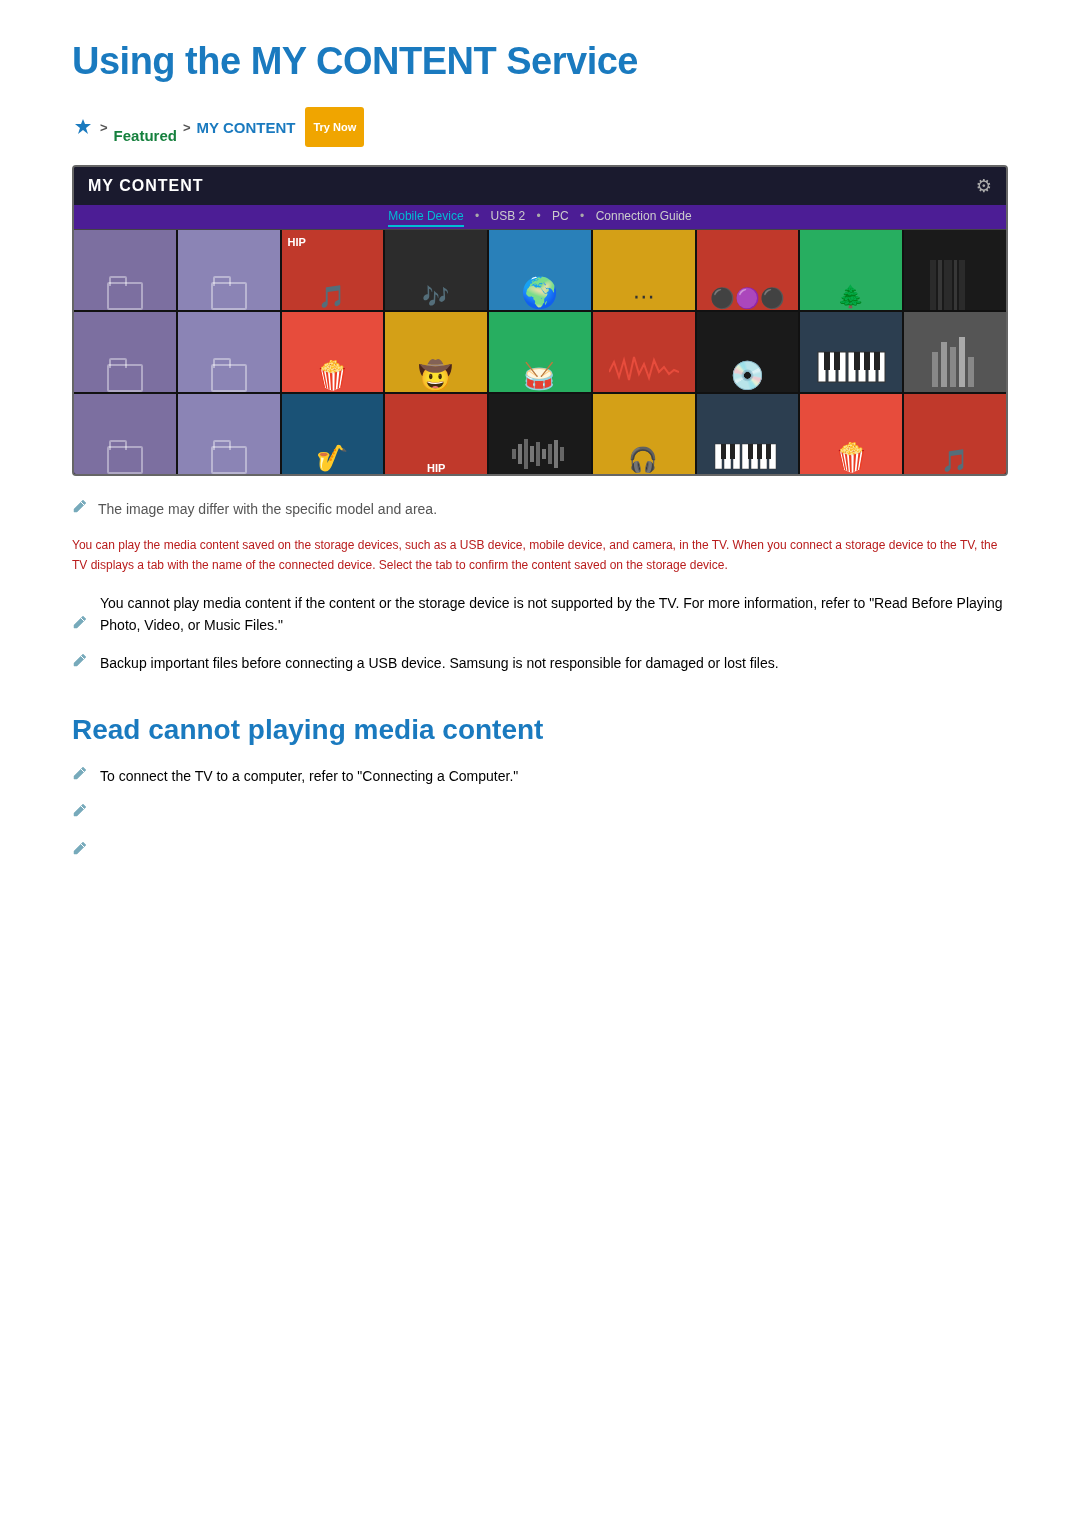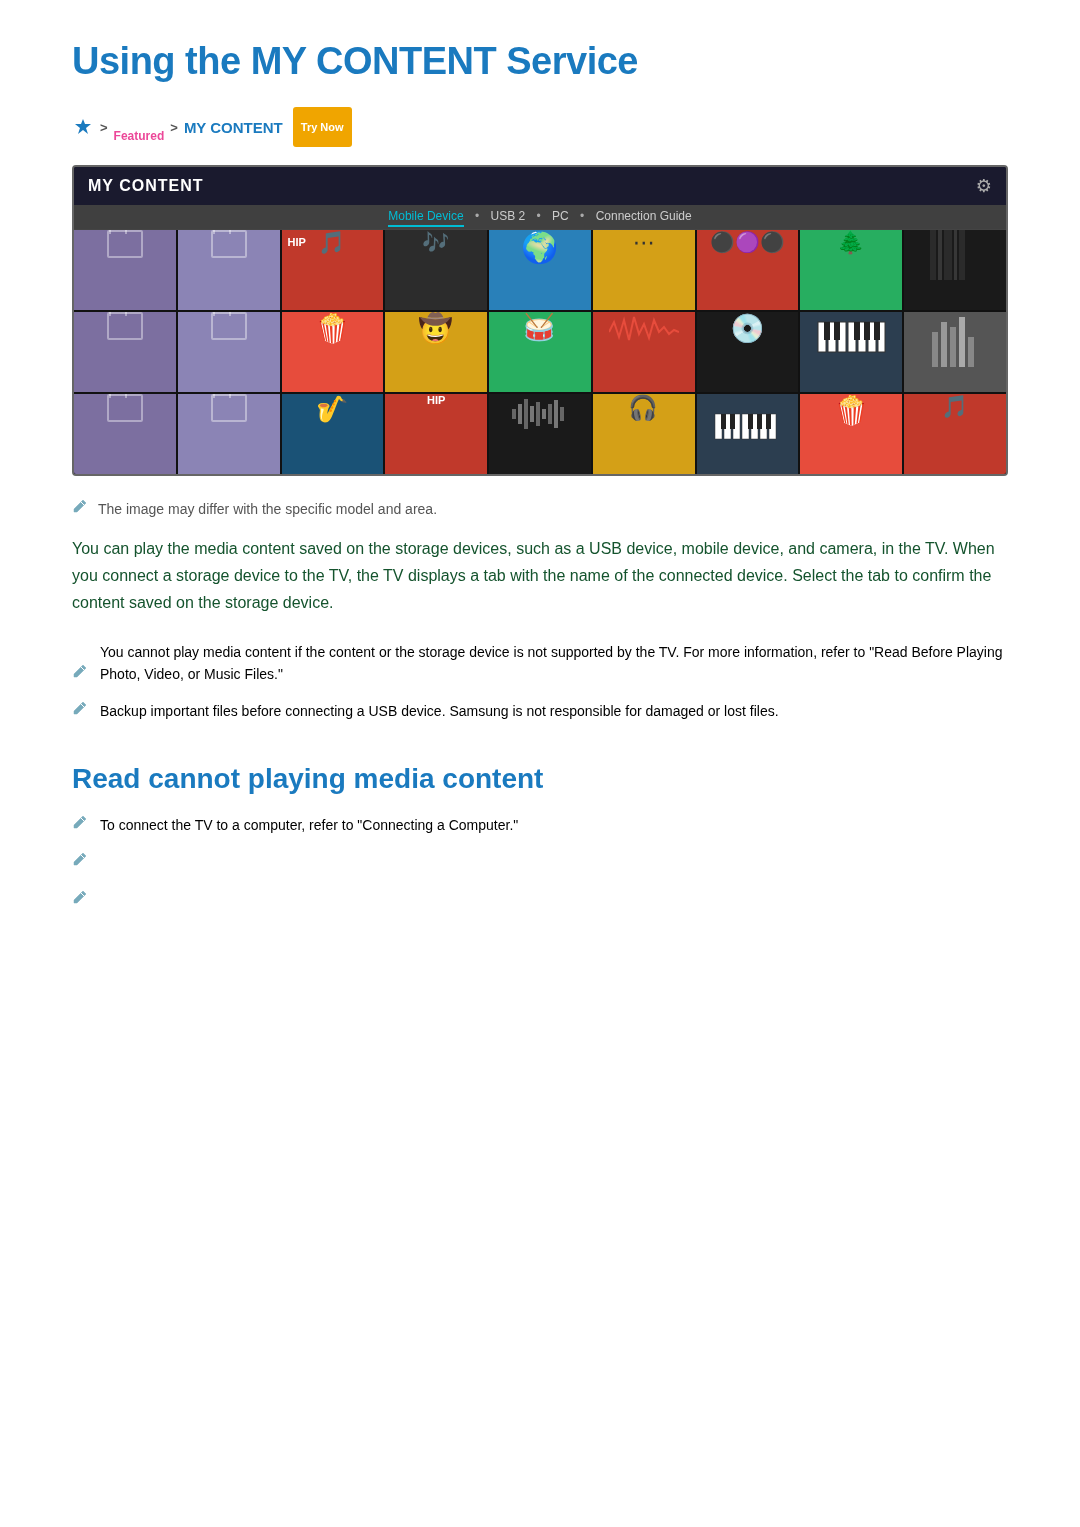--- a/index.html
+++ b/index.html
@@ -36,23 +36,23 @@
       justify-content: center;
     }
 
     .breadcrumb-separator {
       color: #555;
       font-size: 13px;
       font-weight: bold;
     }
 
     .breadcrumb-featured {
-      color: #ec4899;
-      font-weight: bold;
-      font-size: 12px;
+      color: #15803d;
+      font-weight: bold;
+      font-size: 15px;
       margin-top: 17px;
     }
 
     .breadcrumb-mycontent {
       color: #1a7abf;
       font-weight: bold;
       font-size: 15px;
     }
 
     .try-now-badge {
@@ -88,21 +88,21 @@
       font-weight: bold;
       letter-spacing: 1px;
     }
 
     .panel-gear {
       color: #aaa;
       font-size: 18px;
     }
 
     .panel-tabs {
-      background: #404040;
+      background: #4c1d95;
       text-align: center;
       padding: 4px 0 6px;
       font-size: 12px;
       color: #ccc;
       border-bottom: 1px solid #444;
     }
 
     .panel-tabs span {
       margin: 0 6px;
     }
@@ -125,21 +125,21 @@
       grid-template-rows: repeat(3, 80px);
       gap: 2px;
       background: #111;
     }
 
     .tile {
       background: #555;
       position: relative;
       overflow: hidden;
       display: flex;
-      align-items: flex-start;
+      align-items: flex-end;
       justify-content: center;
     }
 
     
     .t1 { background: #7c6fa0; } 
     .t2 { background: #8b84b5; } 
     .t3 { background: #c0392b; } 
     .t4 { background: #2c2c2c; } 
     .t5 { background: #2980b9; } 
     .t6 { background: #d4a017; } 
@@ -198,24 +198,24 @@
       font-size: 14px;
       color: #555;
     }
 
     .note-icon-wrap {
       flex-shrink: 0;
       margin-top: 2px;
     }
 
     .main-paragraph {
-      font-size: 16px;
+      font-size: 12px;
       line-height: 1.7;
-      margin: 18px 0 24px;
-      color: #14532d;
+      margin: 18px 0 16px;
+      color: #b91c1c;
     }
 
     .section-title {
       color: #1a7abf;
       font-size: 28px;
       font-weight: bold;
       margin-top: 40px;
       margin-bottom: 16px;
     }
 

